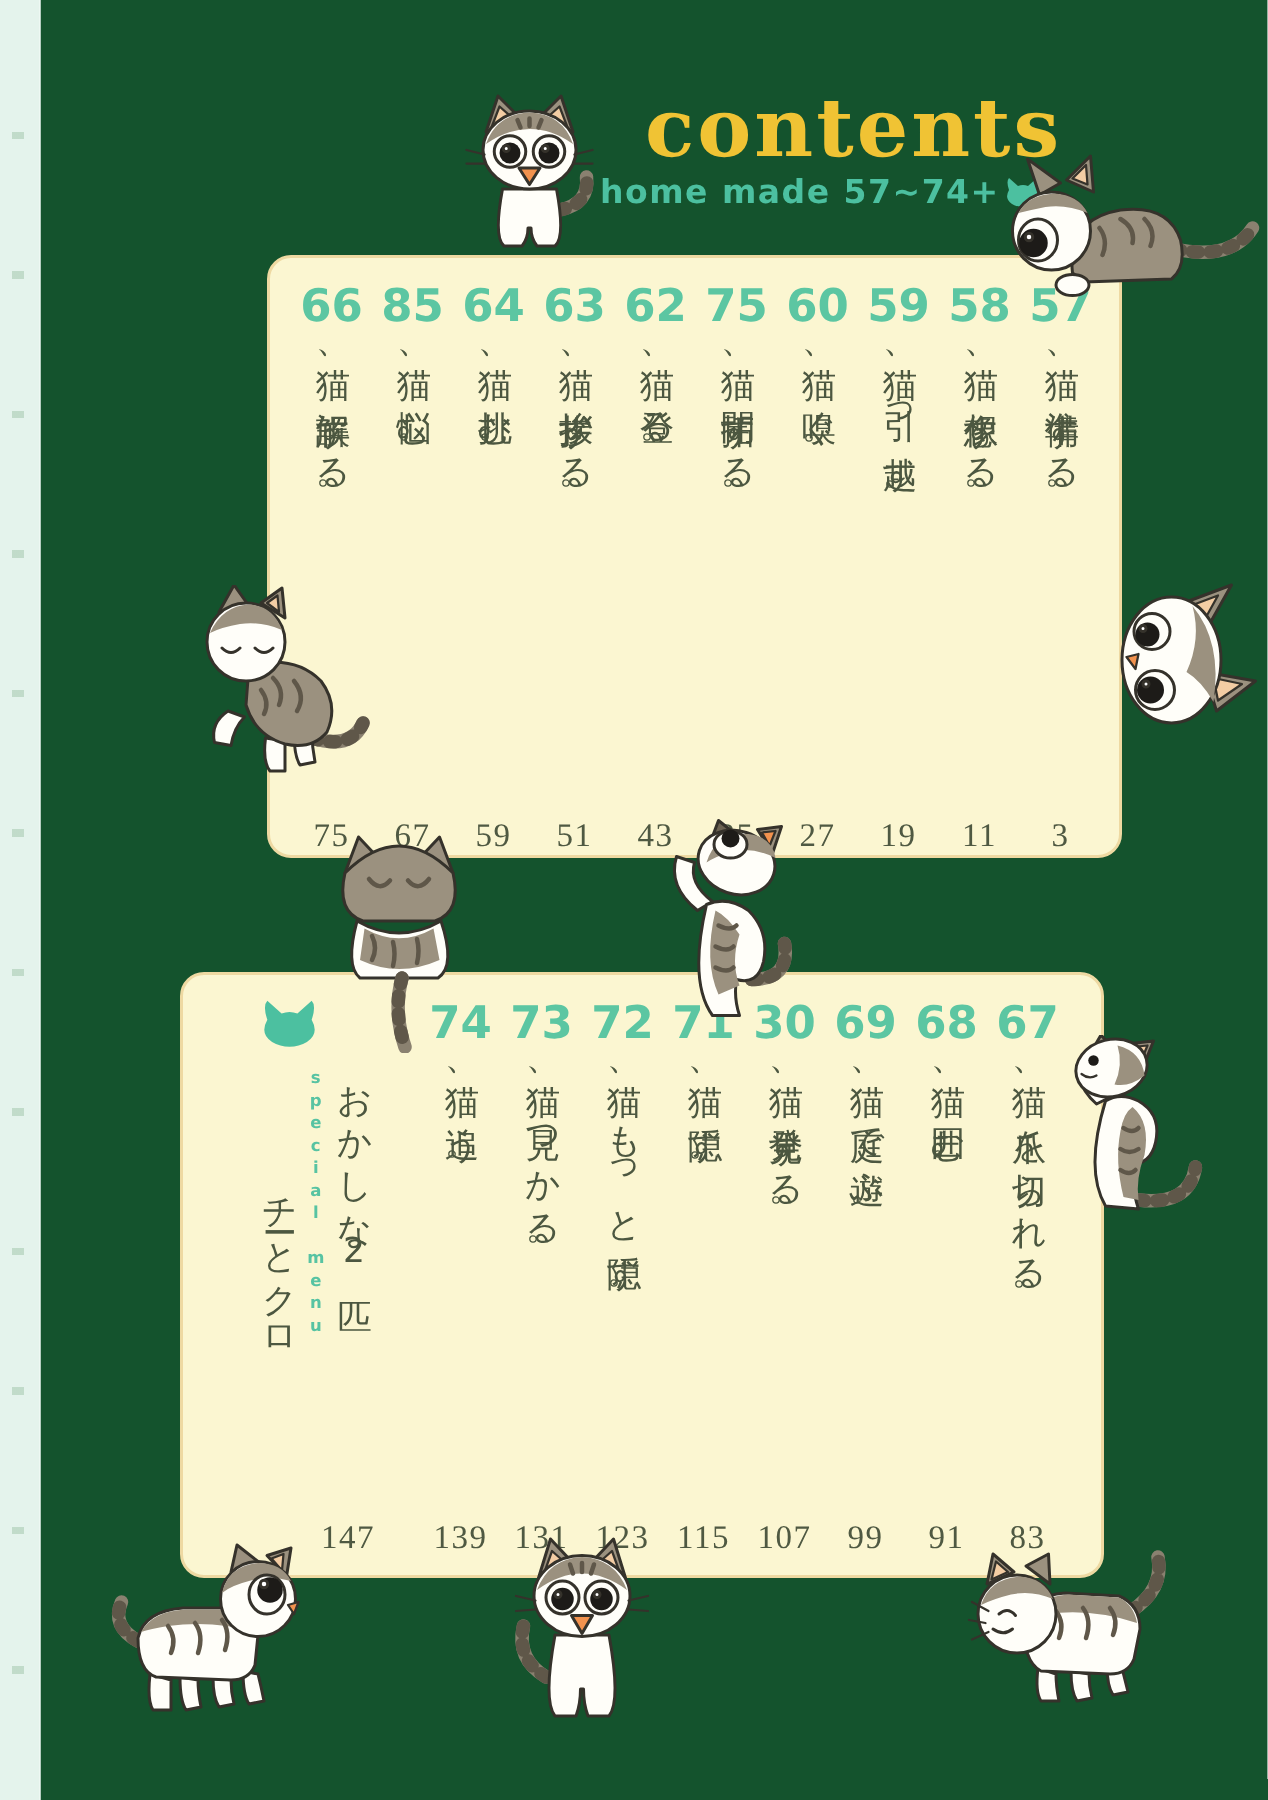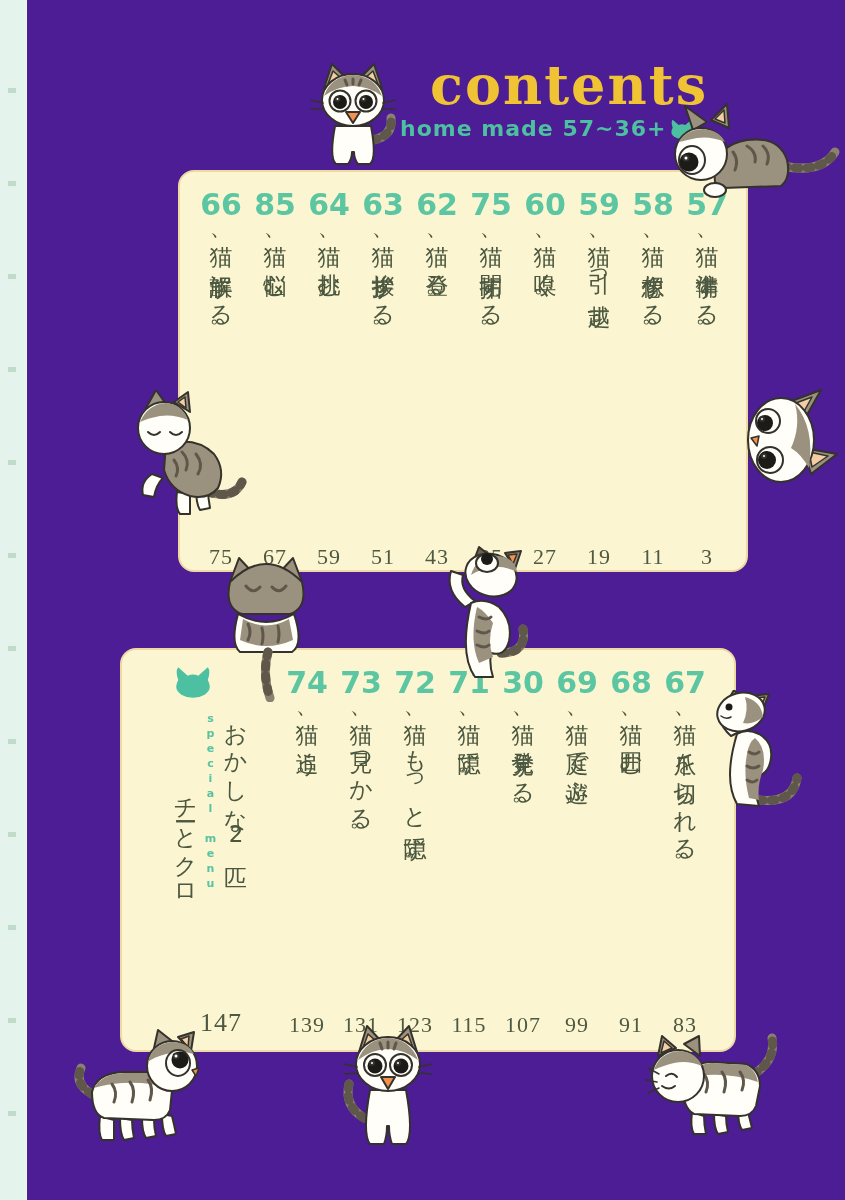--- a/index.html
+++ b/index.html
@@ -1,16 +1,16 @@
 <!DOCTYPE html>
 <html><head>
 <meta charset="utf-8">
 <style>
   html,body{margin:0;padding:0;background:#ffffff;}
-  #page{position:relative;width:845px;height:1200px;background:#4c1d95;overflow:hidden;
+  #page{position:relative;width:845px;height:1200px;background:#14532d;overflow:hidden;
         font-family:"DejaVu Sans",sans-serif;}
   
   #edge{position:absolute;left:0;top:0;width:26px;height:1200px;background:#e4f3ec;
         border-right:1px solid #eef8f3;}
   #edge .marks{position:absolute;left:8px;top:0;width:8px;height:100%;
         background:repeating-linear-gradient(to bottom,transparent 0 88px,rgba(150,190,160,.45) 88px 93px);}
   
   .title{position:absolute;left:430px;top:58px;width:270px;text-align:center;
          font-family:"DejaVu Serif",serif;font-weight:bold;font-size:54px;line-height:1;
          color:#f0c334;letter-spacing:2px;}
@@ -30,21 +30,21 @@
   #panel2 .v-title{height:296px;}
   .ch-page{margin-top:auto;font-size:22px;color:#4f5942;letter-spacing:1px;font-family:Liberation Serif, serif;}
   
   .sp-cell{display:flex;flex-direction:column;width:112px;align-items:flex-start;}
   .sp-row{display:flex;flex-direction:row;gap:7px;margin-top:10px;margin-left:6px;}
   .sp-line{writing-mode:vertical-rl;text-orientation:upright;font-size:23px;line-height:1;
            letter-spacing:2px;color:#4c5740;}
   .sp-line2{margin-top:74px;}
   .sp-label{writing-mode:vertical-rl;text-orientation:upright;font-size:11px;font-weight:bold;
            color:#57c3a2;letter-spacing:2px;margin-top:4px;}
-  .sp-page{margin-top:auto;font-size:26px;color:#4f5942;letter-spacing:1px;margin-left:32px;}
+  .sp-page{margin-top:auto;font-size:22px;color:#4f5942;letter-spacing:1px;margin-left:46px;}
   
   .cat{position:absolute;z-index:5;}
   .cat *{stroke:#35322b;stroke-width:2;stroke-linejoin:round;stroke-linecap:round;}
   .f-fur{fill:#9b917f}.f-dark{fill:#6b6252}.f-white{fill:#fffef9}.f-ear{fill:#f3cda4}
   .f-orange{fill:#f2924e}.f-black{fill:#1d1b18;stroke:none}.f-none{fill:none}
   .t-base{fill:none;stroke:#8a8170;stroke-width:9;}
   .t-band{fill:none;stroke:#5f5749;stroke-width:9;stroke-dasharray:4 8;}
   .nostroke{stroke:none}
   .thin{stroke-width:1.5}
   .mid{stroke-width:3;fill:none;stroke:#5f5749}
@@ -53,21 +53,21 @@
 <body>
 
 <div id="page">
 
   <div id="edge">
       <div class="marks"></div>
     </div>
 
   <div class="title">contents</div>
   <div class="subtitle">
-    <span>home made 57~36+</span><svg width="24" height="20" viewBox="0 0 36 30">
+    <span>home made 57~74+</span><svg width="24" height="20" viewBox="0 0 36 30">
         <path fill="#4cc0a0" stroke="none" d="M4 13 Q1 4 4 1 L13 9 Q18 7 23 9 L32 1 Q35 4 32 13 Q37 22 29 27 Q24 30 18 30 Q12 30 7 27 Q-1 22 4 13Z"></path>
       </svg>
   </div>
 
   <div class="panel" id="panel1">
     <div class="cols">
       <div class="col">
         <span class="ch-num">66</span>
         <span class="v-title">猫、誤解する。</span>
         <span class="ch-page">75</span>

